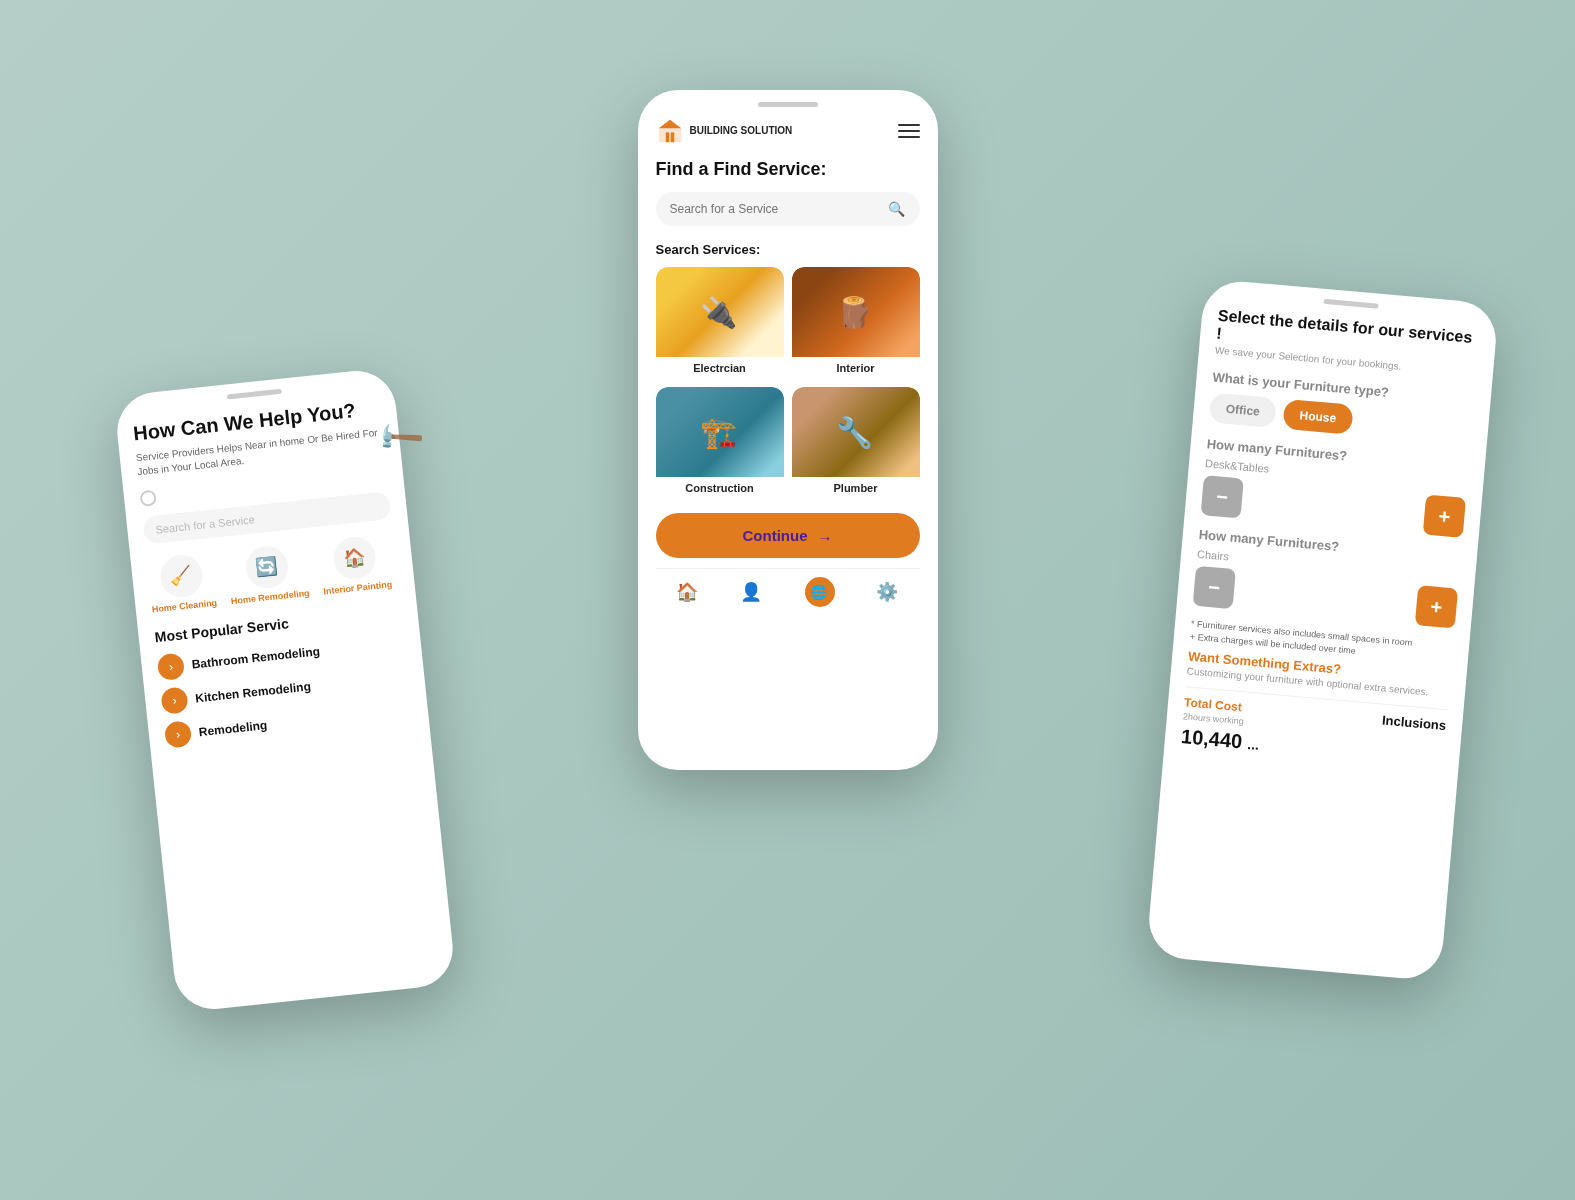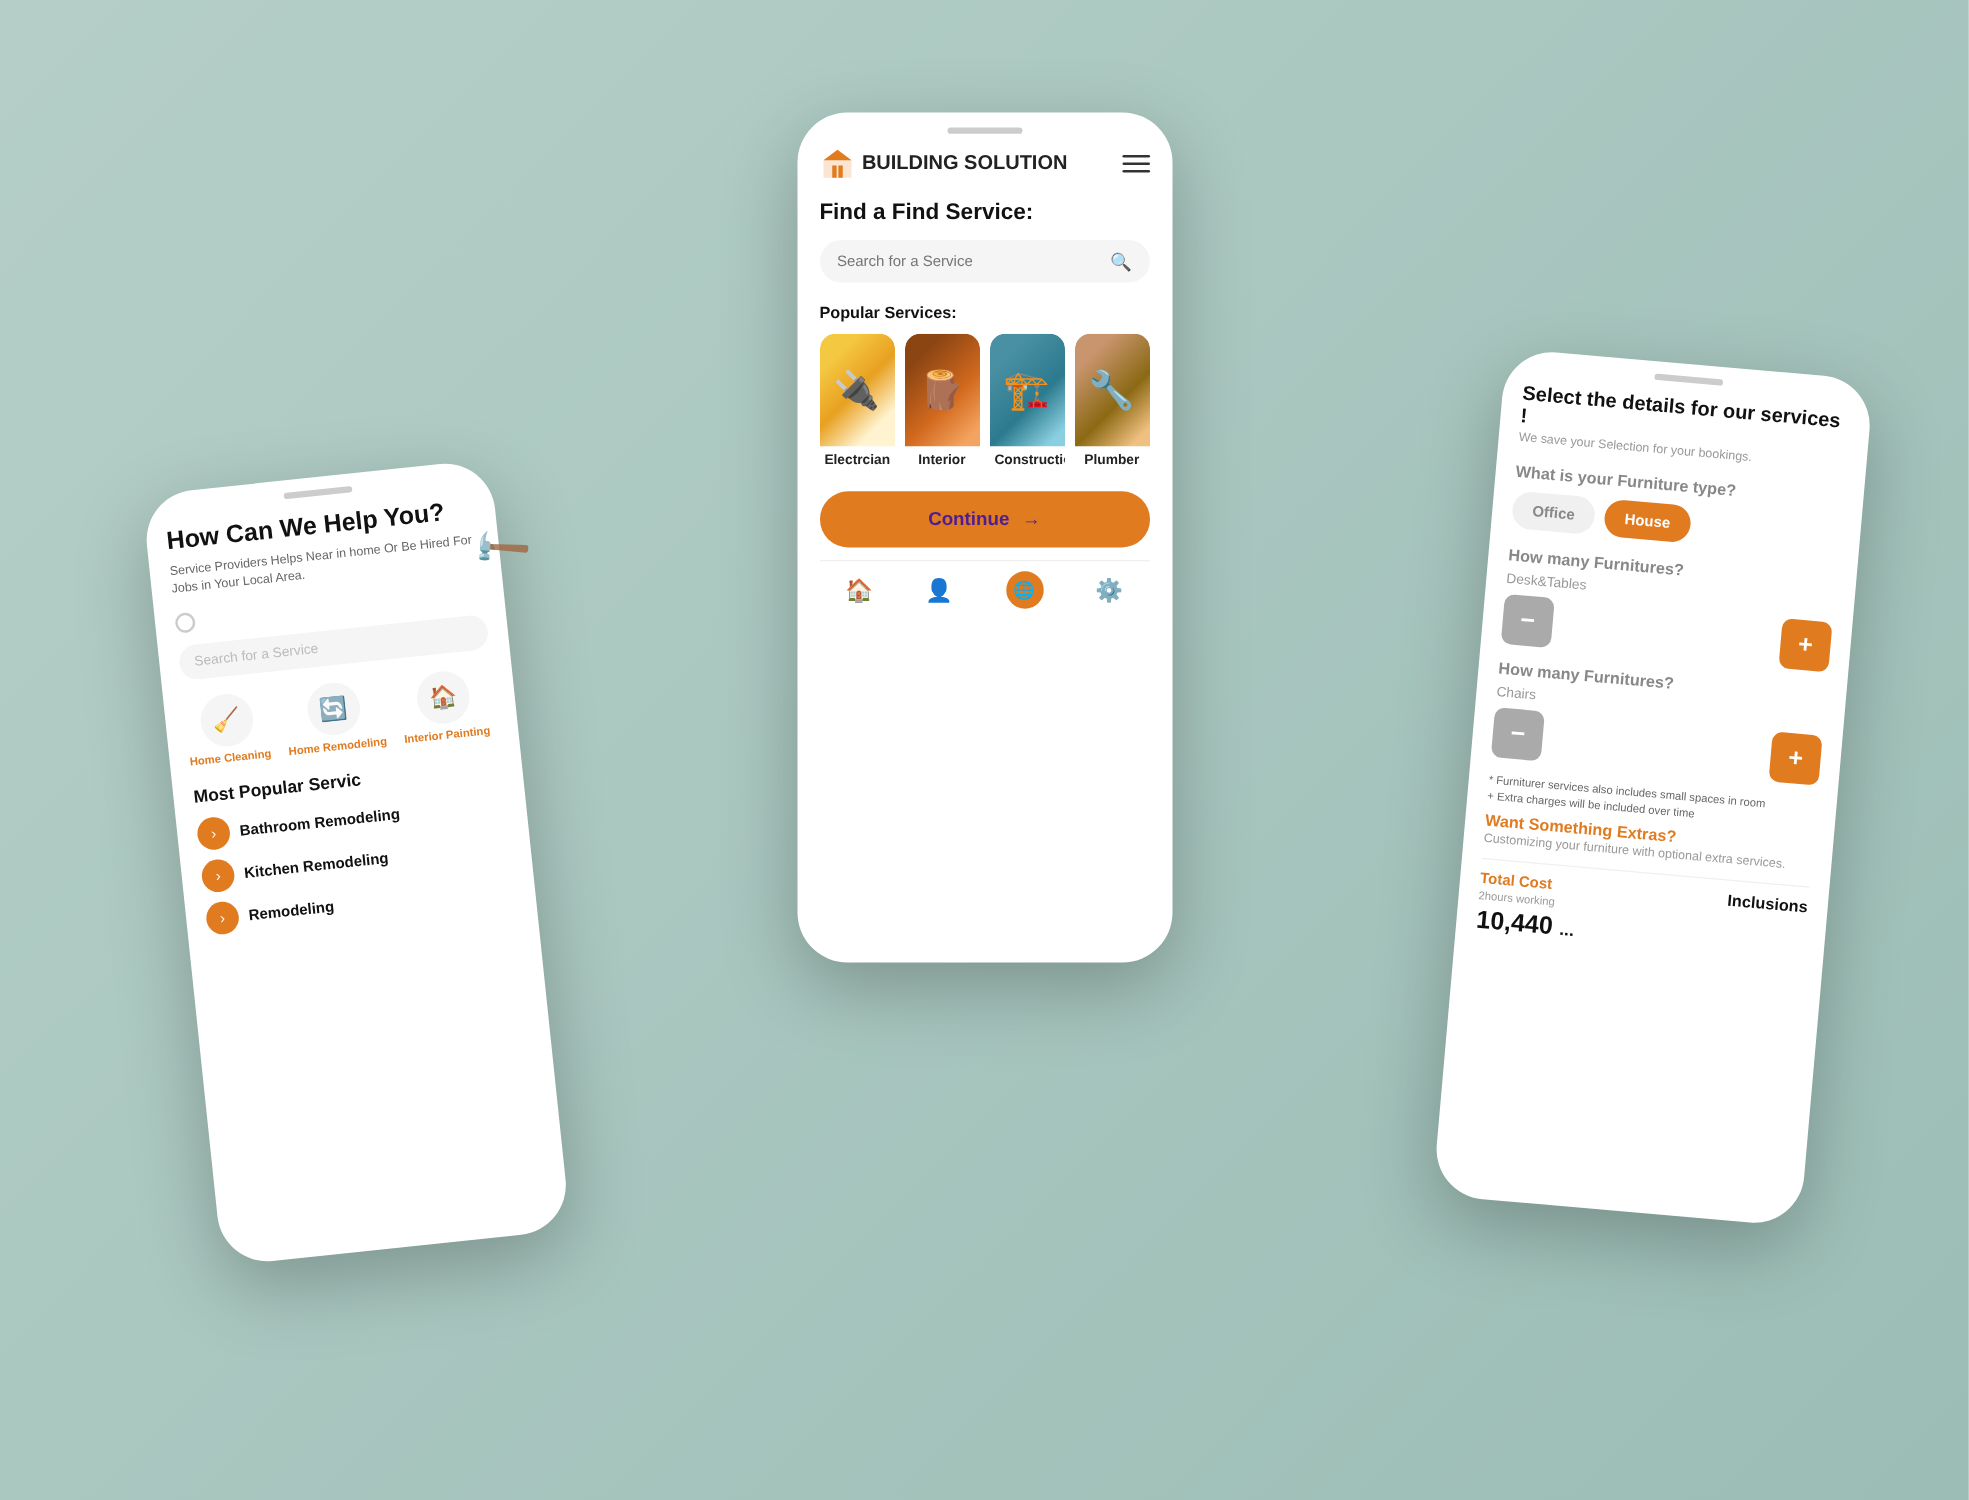--- a/index.html
+++ b/index.html
@@ -60,21 +60,21 @@
       align-items: center;
       gap: 6px;
     }
 
     .logo-icon {
       width: 28px;
       height: 28px;
     }
 
     .logo-text {
-      font-size: 16px;
+      font-size: 10px;
       font-weight: 800;
       line-height: 1.2;
       color: #222;
     }
 
     .hamburger {
       display: flex;
       flex-direction: column;
       gap: 4px;
       cursor: pointer;
@@ -118,21 +118,21 @@
 
     .section-label {
       font-size: 13px;
       font-weight: 700;
       color: #111;
       margin-bottom: 10px;
     }
 
     .services-grid {
       display: grid;
-      grid-template-columns: 1fr 1fr 1fr 1fr;
+      grid-template-columns: 1fr 1fr;
       gap: 8px;
       margin-bottom: 14px;
     }
 
     .service-card {
       border-radius: 12px;
       overflow: hidden;
       position: relative;
     }
 
@@ -599,21 +599,21 @@
       </div>
     </div>
 
     <div class="page-title">Find a Find Service:</div>
 
     <div class="search-bar">
       <input type="text" placeholder="Search for a Service" style="">
       <span class="search-icon-svg">🔍</span>
     </div>
 
-    <div class="section-label">Popular Services:</div>
+    <div class="section-label">Search Services:</div>
 
     <div class="services-grid">
       <div class="service-card">
         <div class="img-electrician"></div>
         <div class="service-name">Electrcian</div>
       </div>
       <div class="service-card">
         <div class="img-furniture"></div>
         <div class="service-name">Interior</div>
       </div>

